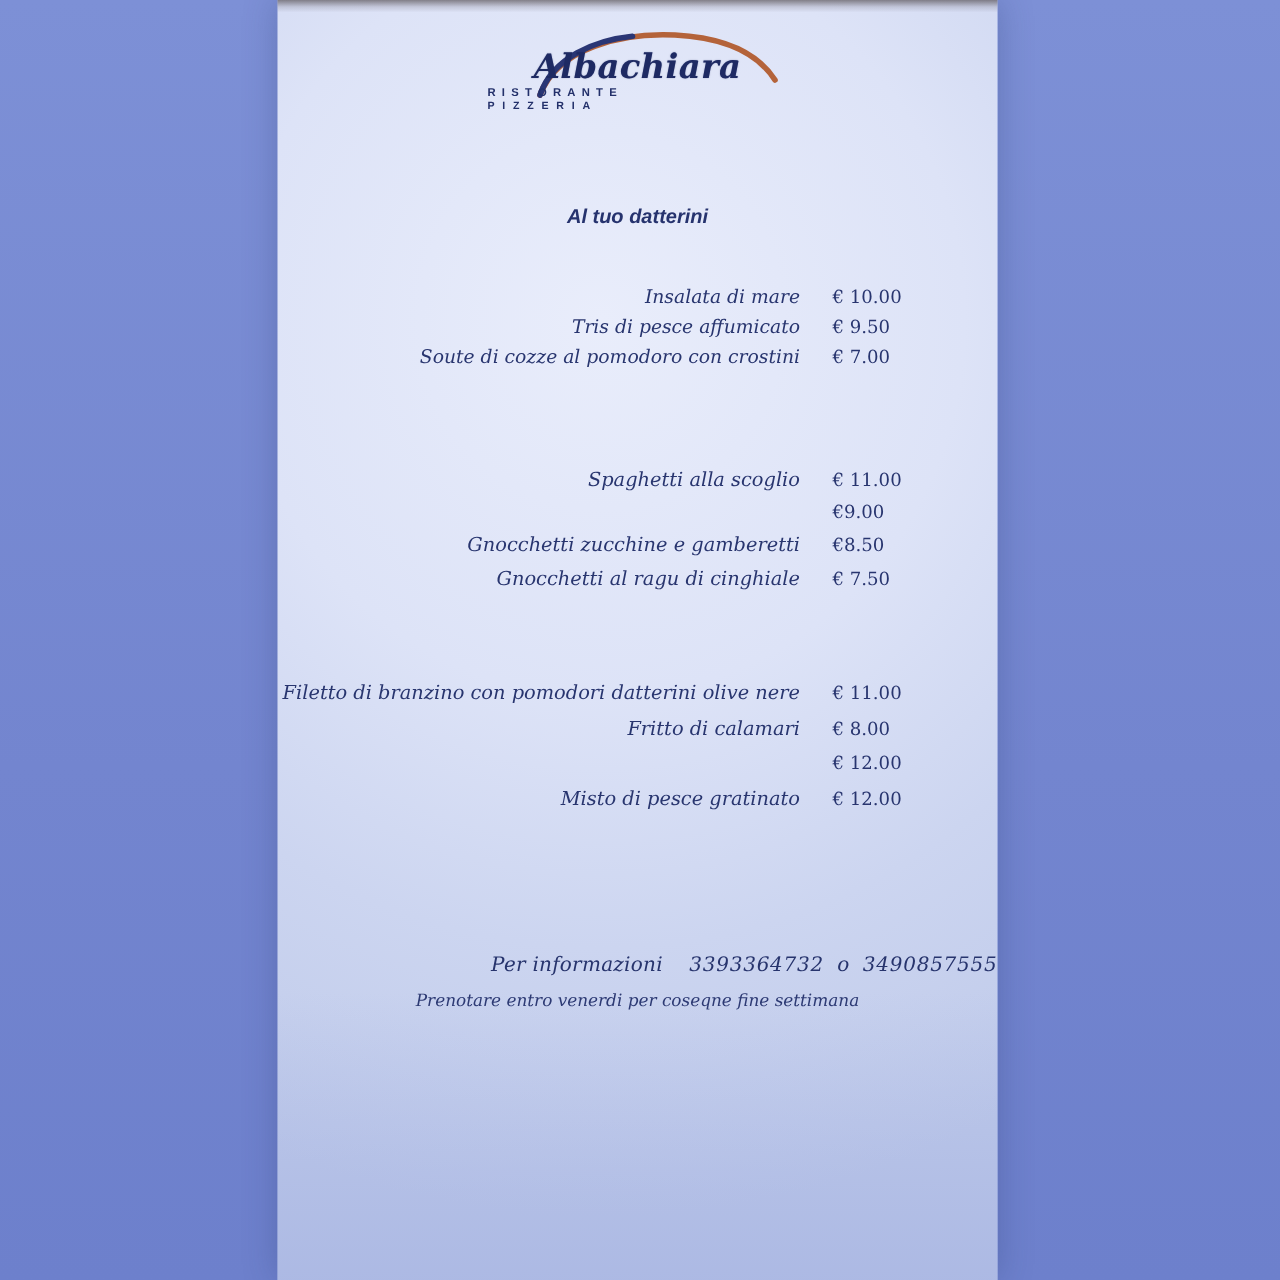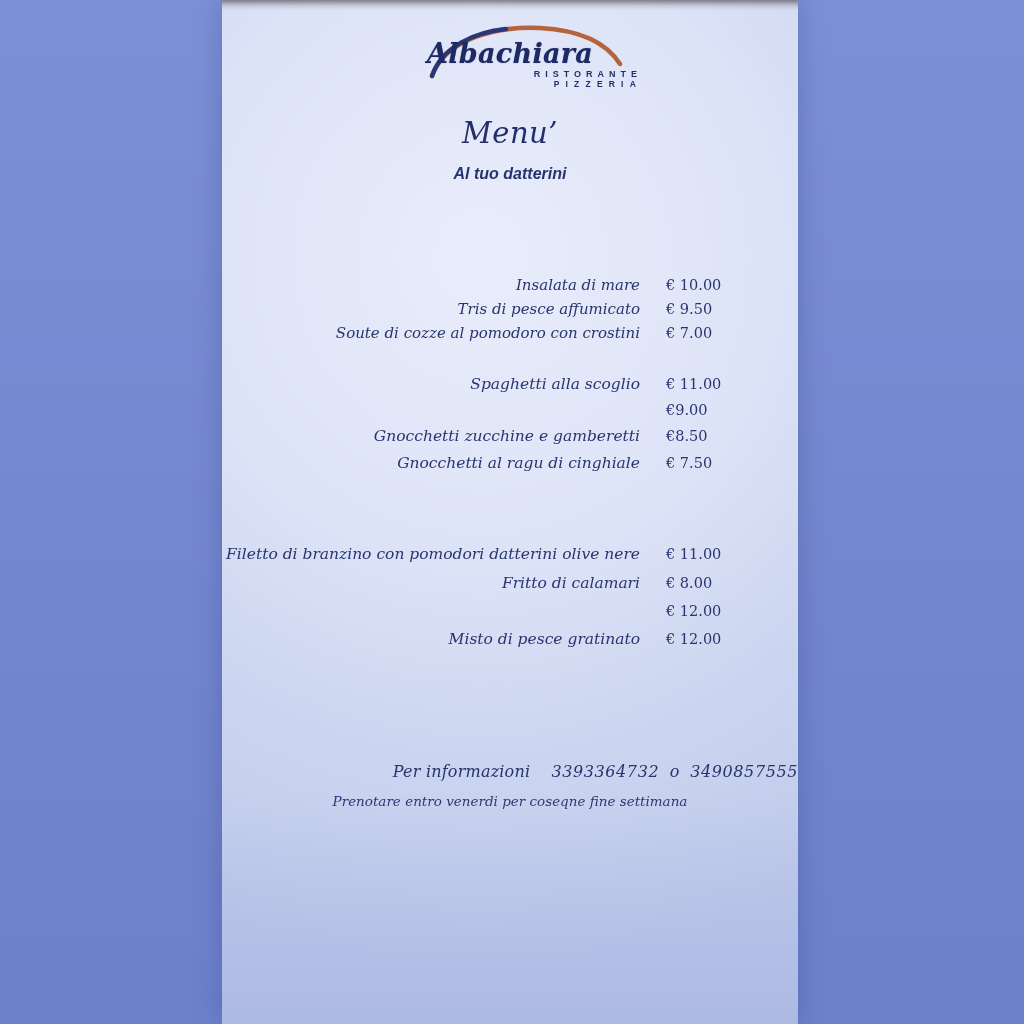--- a/index.html
+++ b/index.html
@@ -69,23 +69,23 @@
     font-family: "DejaVu Serif", serif;
     font-style: italic;
     font-weight: 700;
     font-size: 27px;
     color: #1e2a63;
     letter-spacing: 0.3px;
     text-shadow: 0 0 1px rgba(30,42,99,0.5);
   }
   .logo-sub1, .logo-sub2 {
     position: absolute;
-    left: 12px;
+    left: 0;
     width: 240px;
-    text-align: right;
+    text-align: left;
     font-family: "Liberation Sans", sans-serif;
     color: #23306a;
     font-size: 9px;
     letter-spacing: 5.0px;
     font-weight: 600;
   }
   .logo-sub1 { top: 47px; }
   .logo-sub2 { top: 57px; letter-spacing: 6.2px; font-size: 8.5px; }
 
   
@@ -134,21 +134,21 @@
   .spacer { flex: 0 0 26px; }
   .price {
     flex: 0 0 92px;
     text-align: left;
     font-family: "DejaVu Serif", serif;
     font-size: 14.5px;
     color: #28356f;
     white-space: nowrap;
   }
 
-  #section-antipasti { top: 228px; margin-top: 48px; }
+  #section-antipasti { top: 228px; }
   #section-antipasti .dish { font-size: 15px; }
   #section-primi { top: 375px; }
   #section-primi .row { margin-bottom: 9px; }
   #section-secondi { top: 545px; }
   #section-secondi .row { margin-bottom: 11px; }
   #section-secondi .dish { font-size: 15.5px; }
 
   
   .footer {
     position: absolute;
@@ -200,21 +200,20 @@
         <svg class="logo-arc" viewBox="0 0 196 56">
           <path d="M4 52 C 18 14, 70 2, 112 4 C 150 6, 178 18, 192 40" fill="none" stroke="#b4633a" stroke-width="4.5" stroke-linecap="round"></path>
           <path d="M4 52 C 14 22, 48 8, 78 5" fill="none" stroke="#2a3675" stroke-width="4.5" stroke-linecap="round"></path>
         </svg>
         <div class="logo-word">Albachiara</div>
         <div class="logo-sub1">RISTORANTE</div>
         <div class="logo-sub2">PIZZERIA</div>
       </div>
     </div>
 
-    <div class="menu-title">Menu’</div>
     <div class="menu-sub">Al tuo datterini</div>
 
     <div class="ghost" id="ghost-1">&nbsp;</div>
     <div class="ghost" id="ghost-2">&nbsp;</div>
     <div class="ghost" id="ghost-3">&nbsp;</div>
     <div class="ghost" id="ghost-4">&nbsp;</div>
 
     <div class="section" id="section-antipasti">
       <div class="row">
         <span class="dish">Insalata di mare</span>

